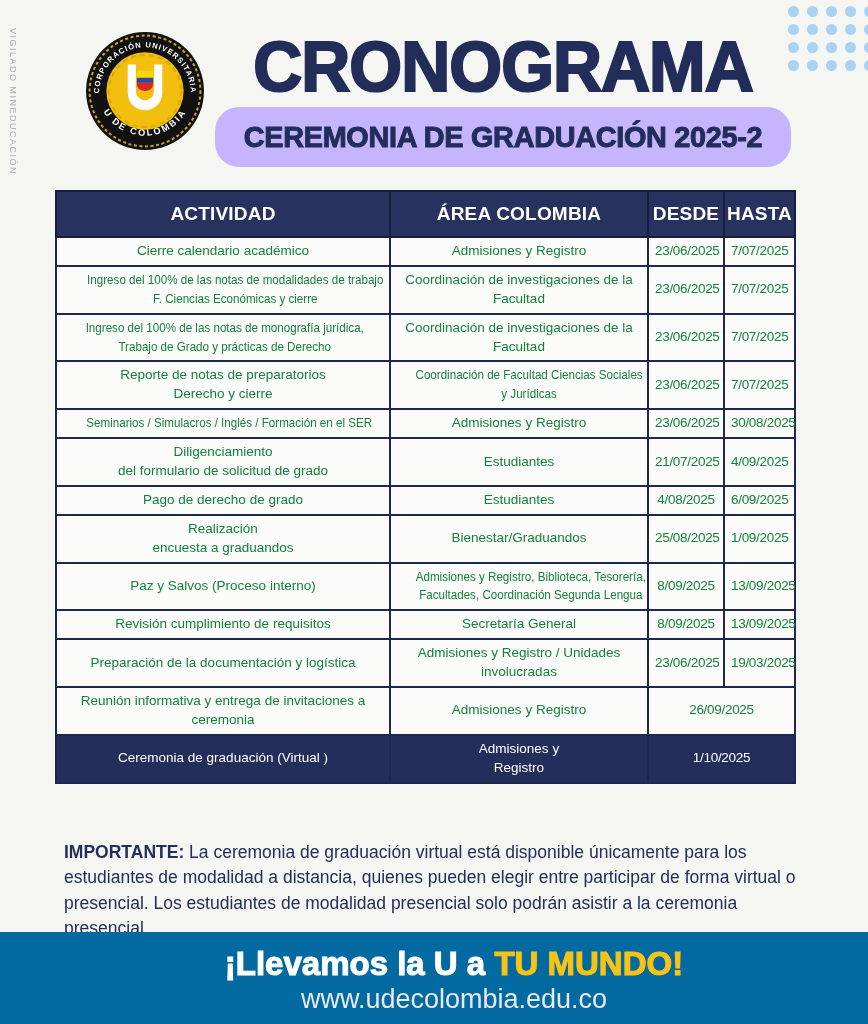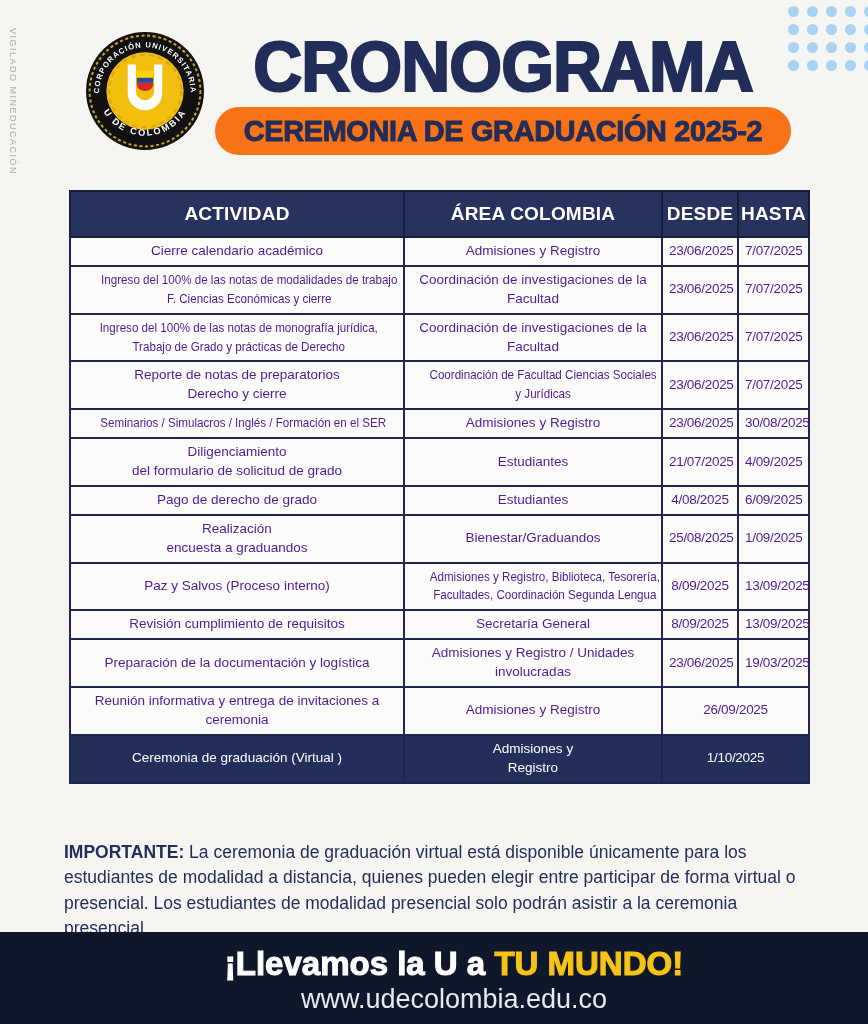--- a/index.html
+++ b/index.html
@@ -24,57 +24,57 @@
   
   .logo { position:absolute; left:84px; top:30px; width:122px; height:122px; }
   
   .title-block { position:absolute; left:215px; top:32px; width:576px; text-align:center; }
   .title-block h1 {
     font-size:70px; line-height:1.02; font-weight:bold; color:#222D5A;
     letter-spacing:-1px; -webkit-text-stroke:2.2px #222D5A;
     transform:scaleX(.97); transform-origin:center;
   }
   .pill {
-    margin-top:4px; height:48px; background:#f97316; border-radius:24px;
+    margin-top:4px; height:60px; background:#c4b5fd; border-radius:24px;
     display:flex; align-items:center; justify-content:center;
   }
   .pill span {
     font-size:30px; font-weight:bold; color:#222D5A;
     -webkit-text-stroke:1px #222D5A; letter-spacing:-.3px;
     display:inline-block; transform:scaleX(.96);
   }
   
   table.sched {
-    position:absolute; left:69px; top:190px; width:739px;
+    position:absolute; left:55px; top:190px; width:739px;
     border-collapse:collapse; table-layout:fixed;
   }
   table.sched th {
     background:#27325F; color:#fff; font-size:19px; font-weight:bold;
     height:46px; border:2px solid #161E3C; letter-spacing:.2px;
   }
   table.sched td {
-    border:2px solid #1D2750; background:#FBFBF9; color:#4c1d95;
+    border:2px solid #1D2750; background:#FBFBF9; color:#15803d;
     text-align:center; vertical-align:middle;
     font-size:13.5px; line-height:1.4; padding:4px 6px;
   }
   table.sched td .txt { white-space:pre-line; }
   table.sched td .cnd { display:inline-block; white-space:pre; transform:scaleX(.86); transform-origin:50% 50%; }
   td.date { font-size:13px; letter-spacing:-.3px; padding:2px 1px; white-space:nowrap; }
   tr.navy td { background:#232E5B; color:#FFFFFF; }
   tr.yellow td { background:#F6C316; color:#222D5A; font-weight:bold; }
   
   .note {
     position:absolute; left:64px; top:840px; width:740px;
     font-size:17.5px; line-height:1.45; color:#232E5B;
   }
   .note b { font-weight:bold; }
   
   footer {
     position:absolute; left:0; bottom:0; width:868px; height:92px;
-    background:#0f172a; text-align:center; padding-top:13px;padding-left:40px;
+    background:#0369a1; text-align:center; padding-top:13px;padding-left:40px;
   }
   .tagline { font-size:33px; font-weight:bold; color:#FFFFFF; -webkit-text-stroke:1.1px currentColor; }
   .tagline .hl { color:#F6C316; -webkit-text-stroke:1.1px currentColor; }
   .site { font-size:27px; color:#E8EAF2; margin-top:1px; }
 </style>
 </head>
 <body>
 
 <div class="page">
 

